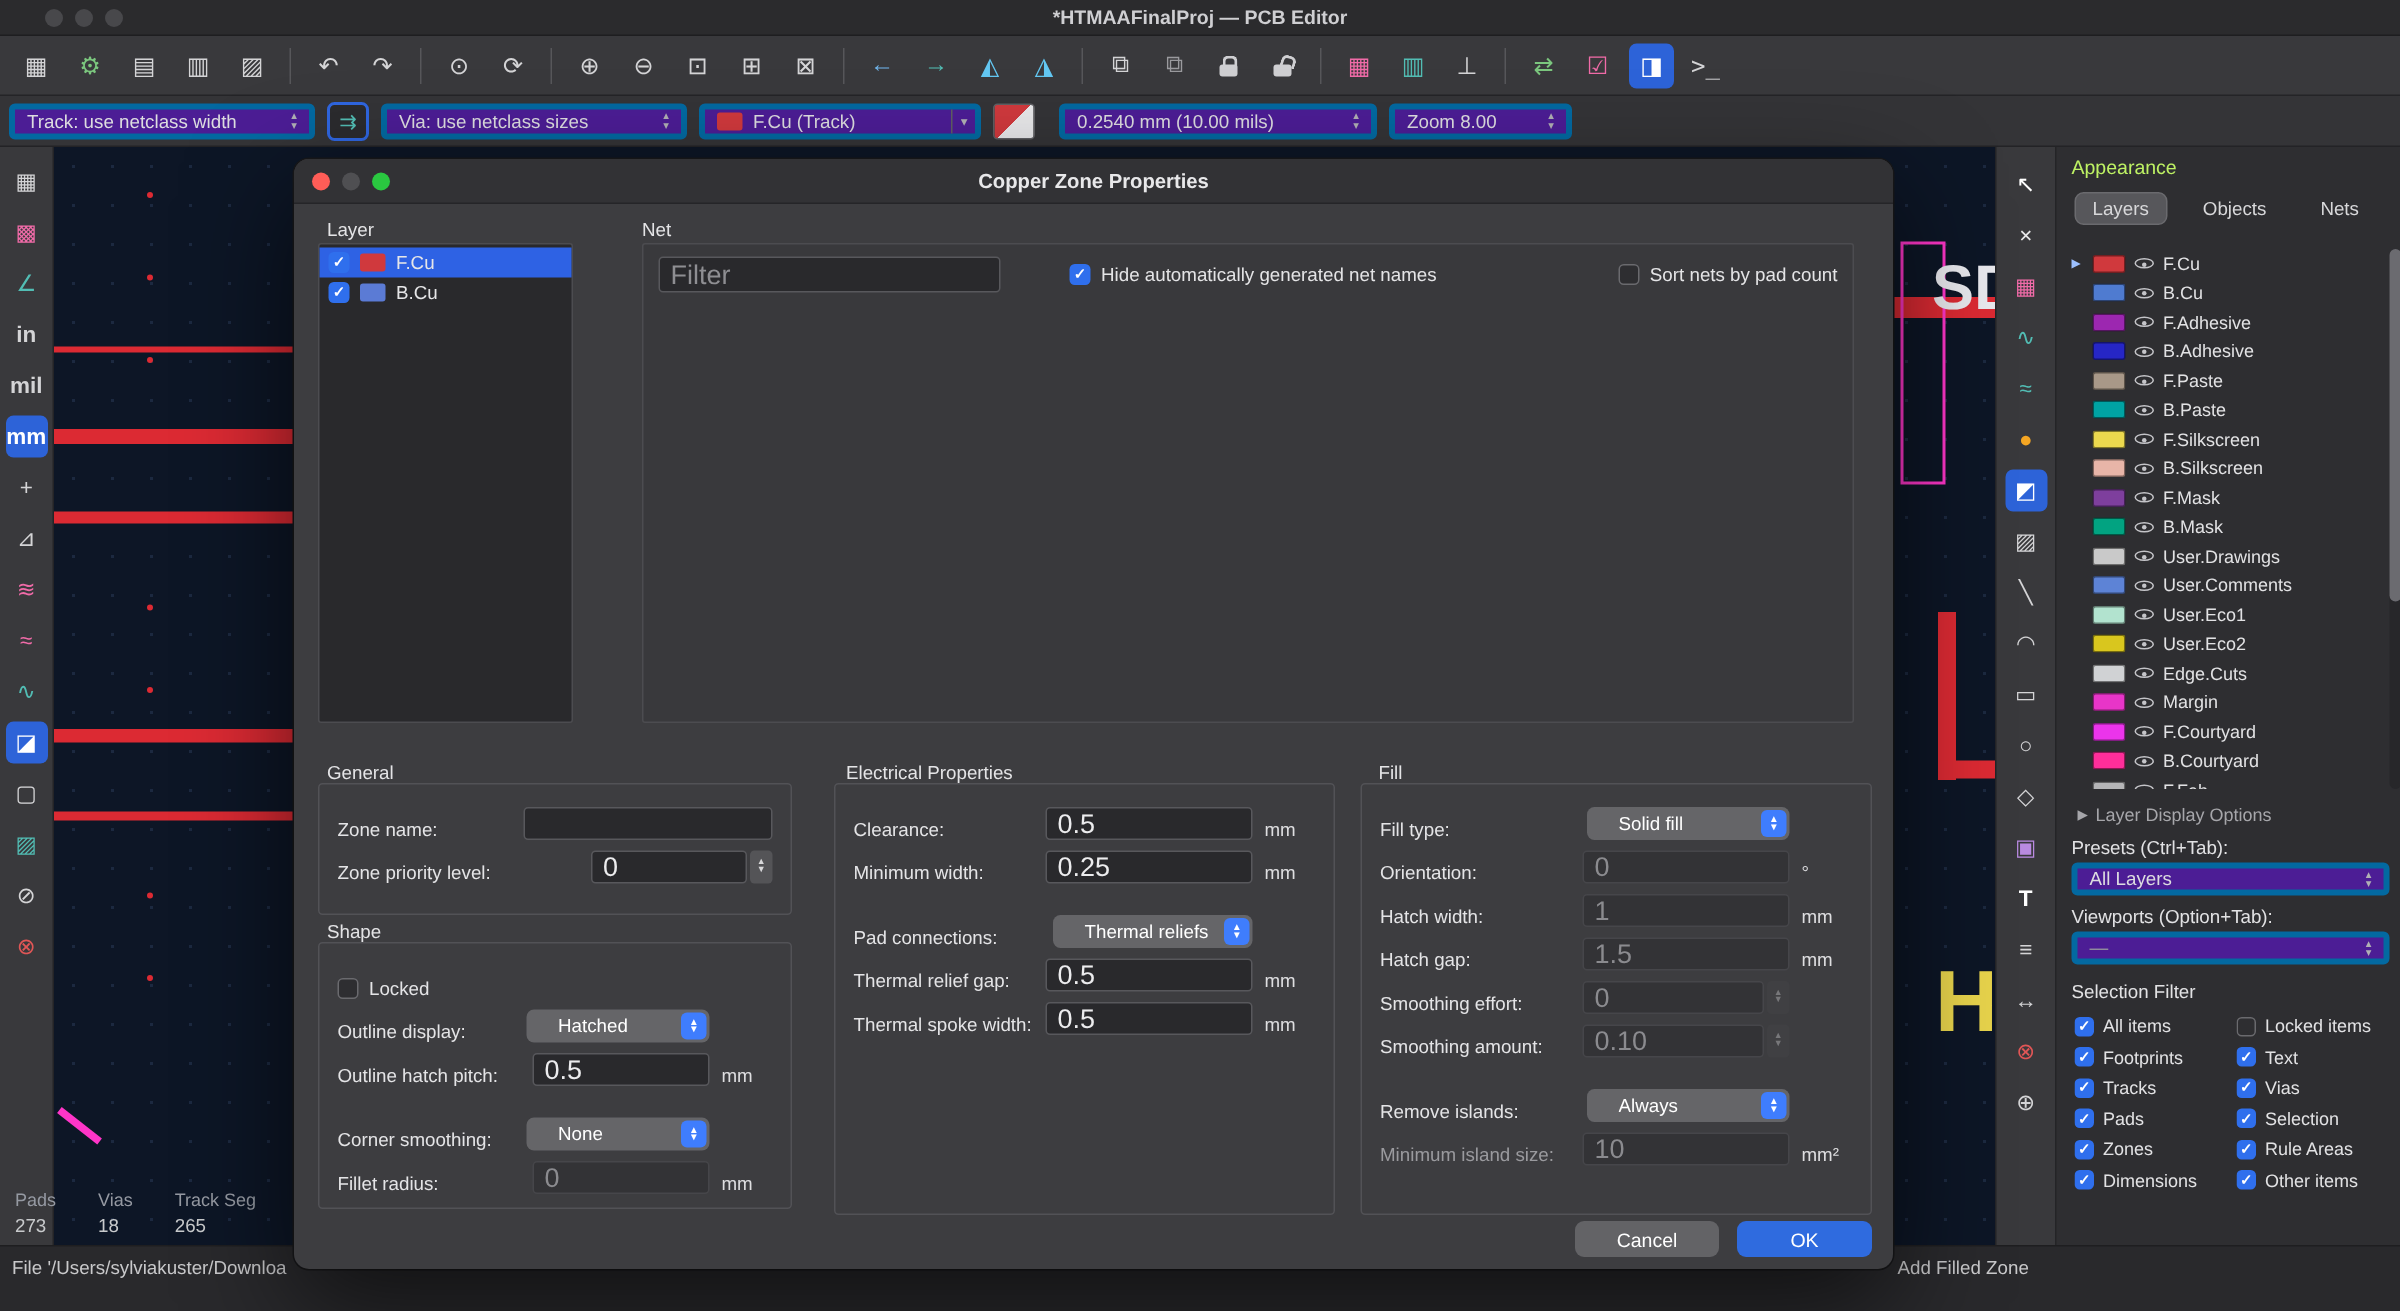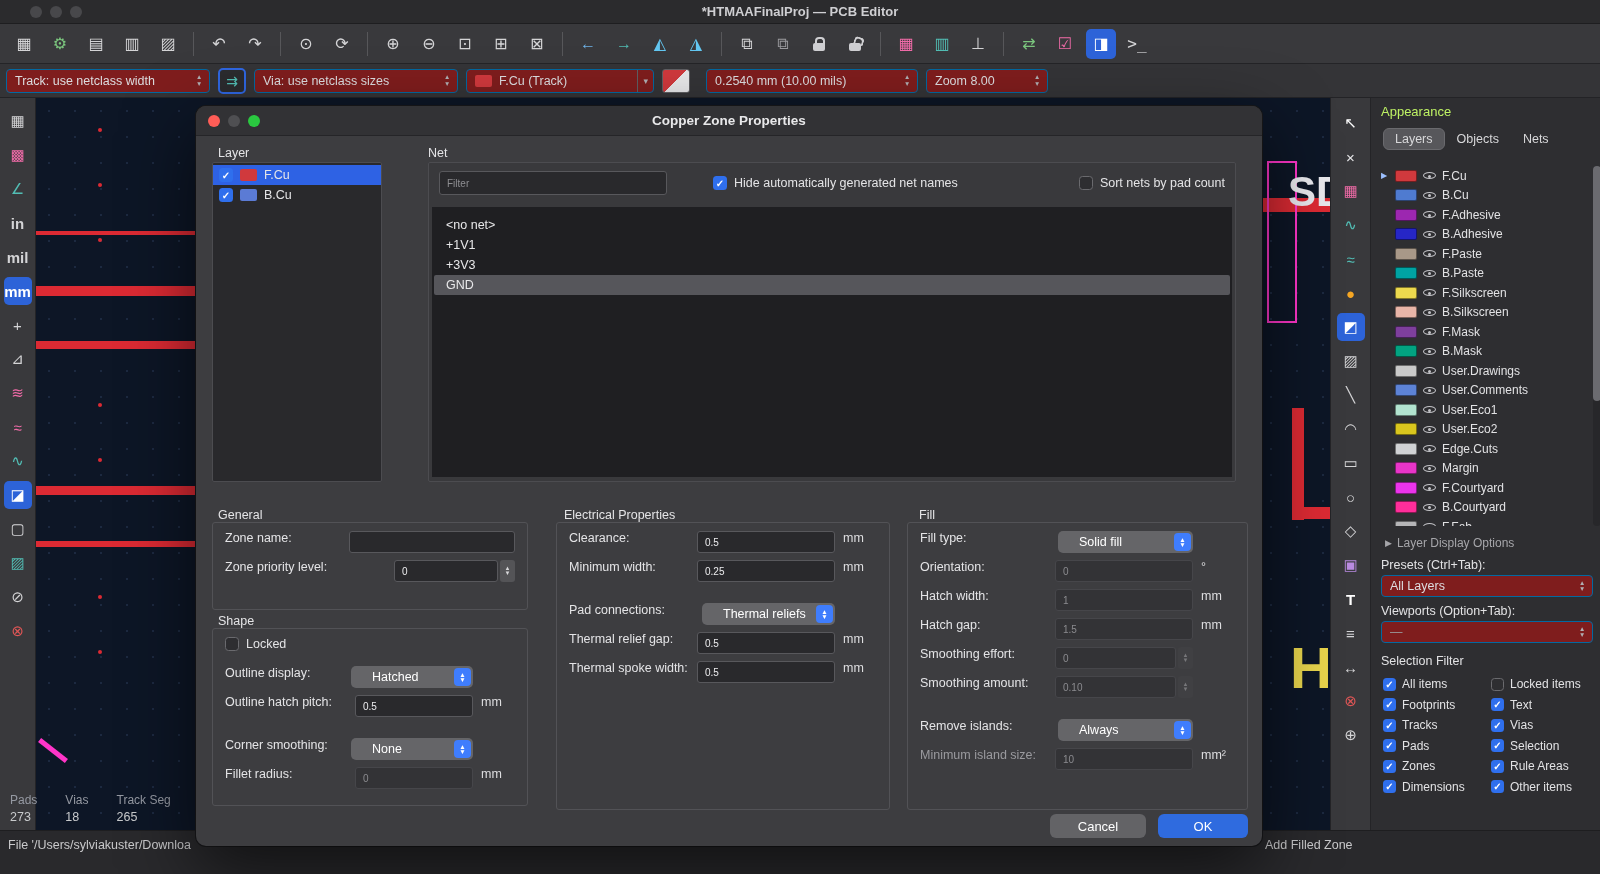--- a/index.html
+++ b/index.html
@@ -24,39 +24,39 @@
           display:flex;flex-direction:column;align-items:center;padding-top:6px;box-sizing:border-box;}
   .lefttb .tbtn{width:28px;height:28px;margin:3px 0;font-size:15px;}
   .righttb{position:absolute;left:1330px;top:98px;width:40px;height:732px;background:#39393c;border-left:1px solid #242427;
            display:flex;flex-direction:column;align-items:center;padding-top:8px;box-sizing:border-box;}
   .righttb .tbtn{width:28px;height:28px;margin:3px 0;font-size:15px;}
   .padlock{position:relative;width:12px;height:8px;background:#cfcfd2;border-radius:2px;margin-top:7px;}
   .padlock::before{content:"";position:absolute;top:-6px;left:2px;width:6px;height:6px;border:2px solid #cfcfd2;
                    border-bottom:none;border-radius:4px 4px 0 0;}
   .padlock.open::before{left:5px;transform:rotate(18deg);}
   
-  .combo{display:inline-flex;align-items:center;background:#7f1d1d;border:1px solid #0369a1;border-radius:4px;
+  .combo{display:inline-flex;align-items:center;background:#4c1d95;border:4px solid #0369a1;border-radius:4px;
          height:24px;padding:0 8px;color:#dddde0;font-size:12.5px;box-sizing:border-box;flex:none;text-align:right;}
   .arr{display:flex;flex-direction:column;font-size:7.5px;line-height:6.5px;color:#b0b0b4;margin-left:auto;padding-left:9px;}
   .arr::before{content:"▴";}.arr::after{content:"▾";}
   .chev1{color:#b0b0b4;font-size:9px;border-left:1px solid #5f5f63;align-self:stretch;display:flex;align-items:center;
          padding:0 5px;margin-left:8px;}
   .chev1::before{content:"▾";}
   .autobtn{width:28px;height:26px;border:2px solid #2f66e0;border-radius:5px;background:#2b2b2e;display:flex;
            align-items:center;justify-content:center;color:#52bdb4;font-size:14px;box-sizing:border-box;flex:none;}
   .pairsw{width:26px;height:22px;border-radius:3px;border:1px solid #5f5f63;
           background:linear-gradient(135deg,#d0393d 0 50%,#e8e8ea 50% 100%);flex:none;}
   .msel{height:22px;display:inline-flex;align-items:center;background:#656568;border-radius:5px;padding-left:21px;
         color:#fff;font-size:12.5px;box-sizing:border-box;flex:none;}
   .msel .mval{flex:1;white-space:nowrap;overflow:hidden;}
   .mchev{width:17px;height:18px;margin:2px;margin-left:6px;background:#3f7dfd;border-radius:4px;color:#fff;
          display:flex;flex-direction:column;align-items:center;justify-content:center;font-size:6.5px;line-height:5.5px;flex:none;}
   .mchev::before{content:"▲";}.mchev::after{content:"▼";}
   .w122{width:122px}.w133{width:133px}.w135{width:135px}
-  .inp{background:#29292c;border:1px solid #58585c;border-radius:3px;height:22px;color:#ececee;font-size:10px;
+  .inp{background:#29292c;border:1px solid #58585c;border-radius:3px;height:22px;color:#ececee;font-size:18px;
        padding:0 7px;box-sizing:border-box;outline:none;font-family:"Liberation Sans",sans-serif;}
   .inp::placeholder{color:#8e8e92;}
   .inp.dis{color:#8b8b8f;border-color:#46464a;background:#333336;}
   .w166{width:166px}.w138{width:138px}.w118{width:118px}.w104{width:104px}
   .stepper{width:15px;height:22px;margin-left:2px;background:#545457;border-radius:3px;display:flex;flex-direction:column;
            align-items:center;justify-content:center;color:#d8d8da;font-size:6px;line-height:5px;flex:none;}
   .stepper::before{content:"▲";}.stepper::after{content:"▼";}
   .stepper.dis{background:#404043;color:#77777a;}
   .cb{width:14px;height:14px;border-radius:3.5px;background:#2f6fed;display:inline-flex;align-items:center;
       justify-content:center;flex:none;box-sizing:border-box;}
@@ -76,21 +76,21 @@
   .msf-lab{font-size:12px;color:#9599a2;}
   .msf-val{font-size:12.5px;color:#c8cacc;margin-top:3px;}
   .statusbar{position:absolute;left:0;top:830px;width:1600px;height:44px;background:#29292c;border-top:1px solid #1e1e20;
              box-sizing:border-box;z-index:1;}
   .sb-left{position:absolute;left:8px;top:7px;font-size:12.5px;color:#c9c9cb;white-space:nowrap;}
   .sb-right{position:absolute;left:1265px;top:7px;font-size:12.5px;color:#c9c9cb;white-space:nowrap;}
   
   .appearance{position:absolute;left:1370px;top:98px;width:236px;height:732px;background:#2e2e31;
               border-left:1px solid #242427;box-sizing:border-box;z-index:2;}
   .ap-title{position:absolute;left:10px;top:6px;font-size:13px;color:#bef264;}
-  .ap-tabs{position:absolute;left:12px;top:30px;display:flex;gap:0;}
+  .ap-tabs{position:absolute;left:12px;top:30px;display:flex;gap:12px;}
   .tab{padding:3px 11px;font-size:12.5px;color:#d8d8da;border:1px solid transparent;border-radius:6px;}
   .tab.active{background:#57575b;border-color:#6a6a6e;}
   .ap-list{position:absolute;left:4px;top:68px;width:196px;height:360px;overflow:hidden;}
   .ap-row{height:19.5px;display:flex;align-items:center;gap:6px;padding-left:4px;}
   .ap-cur{width:10px;font-size:8px;color:#9cc0ff;text-align:center;flex:none;}
   .ap-sw{width:22px;height:12px;border-radius:2px;border:1px solid rgba(0,0,0,.45);flex:none;box-sizing:border-box;}
   .ap-name{font-size:12px;color:#e2e2e4;white-space:nowrap;}
   .eye{width:13px;height:13px;position:relative;display:inline-block;flex:none;}
   .eye::before{content:"";position:absolute;left:0;top:3px;width:11px;height:5px;border:1.2px solid #c4c4c8;border-radius:50%;}
   .eye::after{content:"";position:absolute;left:5px;top:5.5px;width:3px;height:3px;background:#c4c4c8;border-radius:50%;}
@@ -116,21 +116,21 @@
   .dl-row.sel{background:#2e62e4;}
   .sw{width:17px;height:12px;border-radius:2px;flex:none;}
   .netbox{position:absolute;left:232px;top:56px;width:808px;height:320px;border:1px solid #4c4c50;border-radius:2px;
           background:#39393c;box-sizing:border-box;}
   .net-toprow{display:flex;align-items:center;height:40px;padding:0 10px;gap:46px;}
   .netlist{position:absolute;left:3px;top:44px;width:800px;height:270px;background:#1f1f22;overflow:hidden;padding-top:8px;box-sizing:border-box;}
   .net-row{height:20px;line-height:20px;padding-left:12px;font-size:12.5px;color:#e8e8ea;margin:0 2px;}
   .net-row.sel{background:#56565b;border-radius:2px;}
   .grp{position:absolute;border:1px solid #525256;border-radius:3px;padding:8px 12px;box-sizing:border-box;
        display:flex;flex-direction:column;}
-  .frow{display:flex;align-items:flex-start;height:29px;flex:none;}
+  .frow{display:flex;align-items:flex-end;height:29px;flex:none;}
   .frow .lab{font-size:12.5px;color:#e4e4e6;margin-right:8px;flex:1;white-space:nowrap;}
   .frow .lab.dim{color:#9a9a9e;}
   .unit{width:34px;margin-left:8px;font-size:12.5px;color:#dedee0;flex:none;}
   .gap12{height:14px;flex:none;}
   .btn{position:absolute;height:24px;border-radius:6px;display:flex;align-items:center;justify-content:center;
        font-size:13px;color:#fff;}
   .btn.cancel{left:854px;top:708px;width:96px;background:#636366;}
   .btn.ok{left:962px;top:708px;width:90px;background:#2f6bdf;}
 </style>
 </head>
@@ -518,26 +518,20 @@
         <input class="inp" style="width: 228px; height: 24px;" placeholder="Filter">
         <label class="cbrow">
           <span class="cb"></span>
           <span>Hide automatically generated net names</span>
         </label>
         <label class="cbrow" style="margin-left:auto">
           <span class="cb un"></span>
           <span>Sort nets by pad count</span>
         </label>
       </div>
-      <div class="netlist" id="net-list">
-          <div class="net-row">&lt;no net&gt;</div>
-          <div class="net-row">+1V1</div>
-          <div class="net-row">+3V3</div>
-          <div class="net-row sel">GND</div>
-        </div>
     </div>
 
     <div class="seclab" style="left:22px;top:402px">General</div>
     <div class="grp" style="left:16px;top:416px;width:316px;height:88px">
       <div class="frow">
         <span class="lab">Zone name:</span>
         <input class="inp w166" style="">
       </div>
       <div class="frow">
         <span class="lab">Zone priority level:</span>

